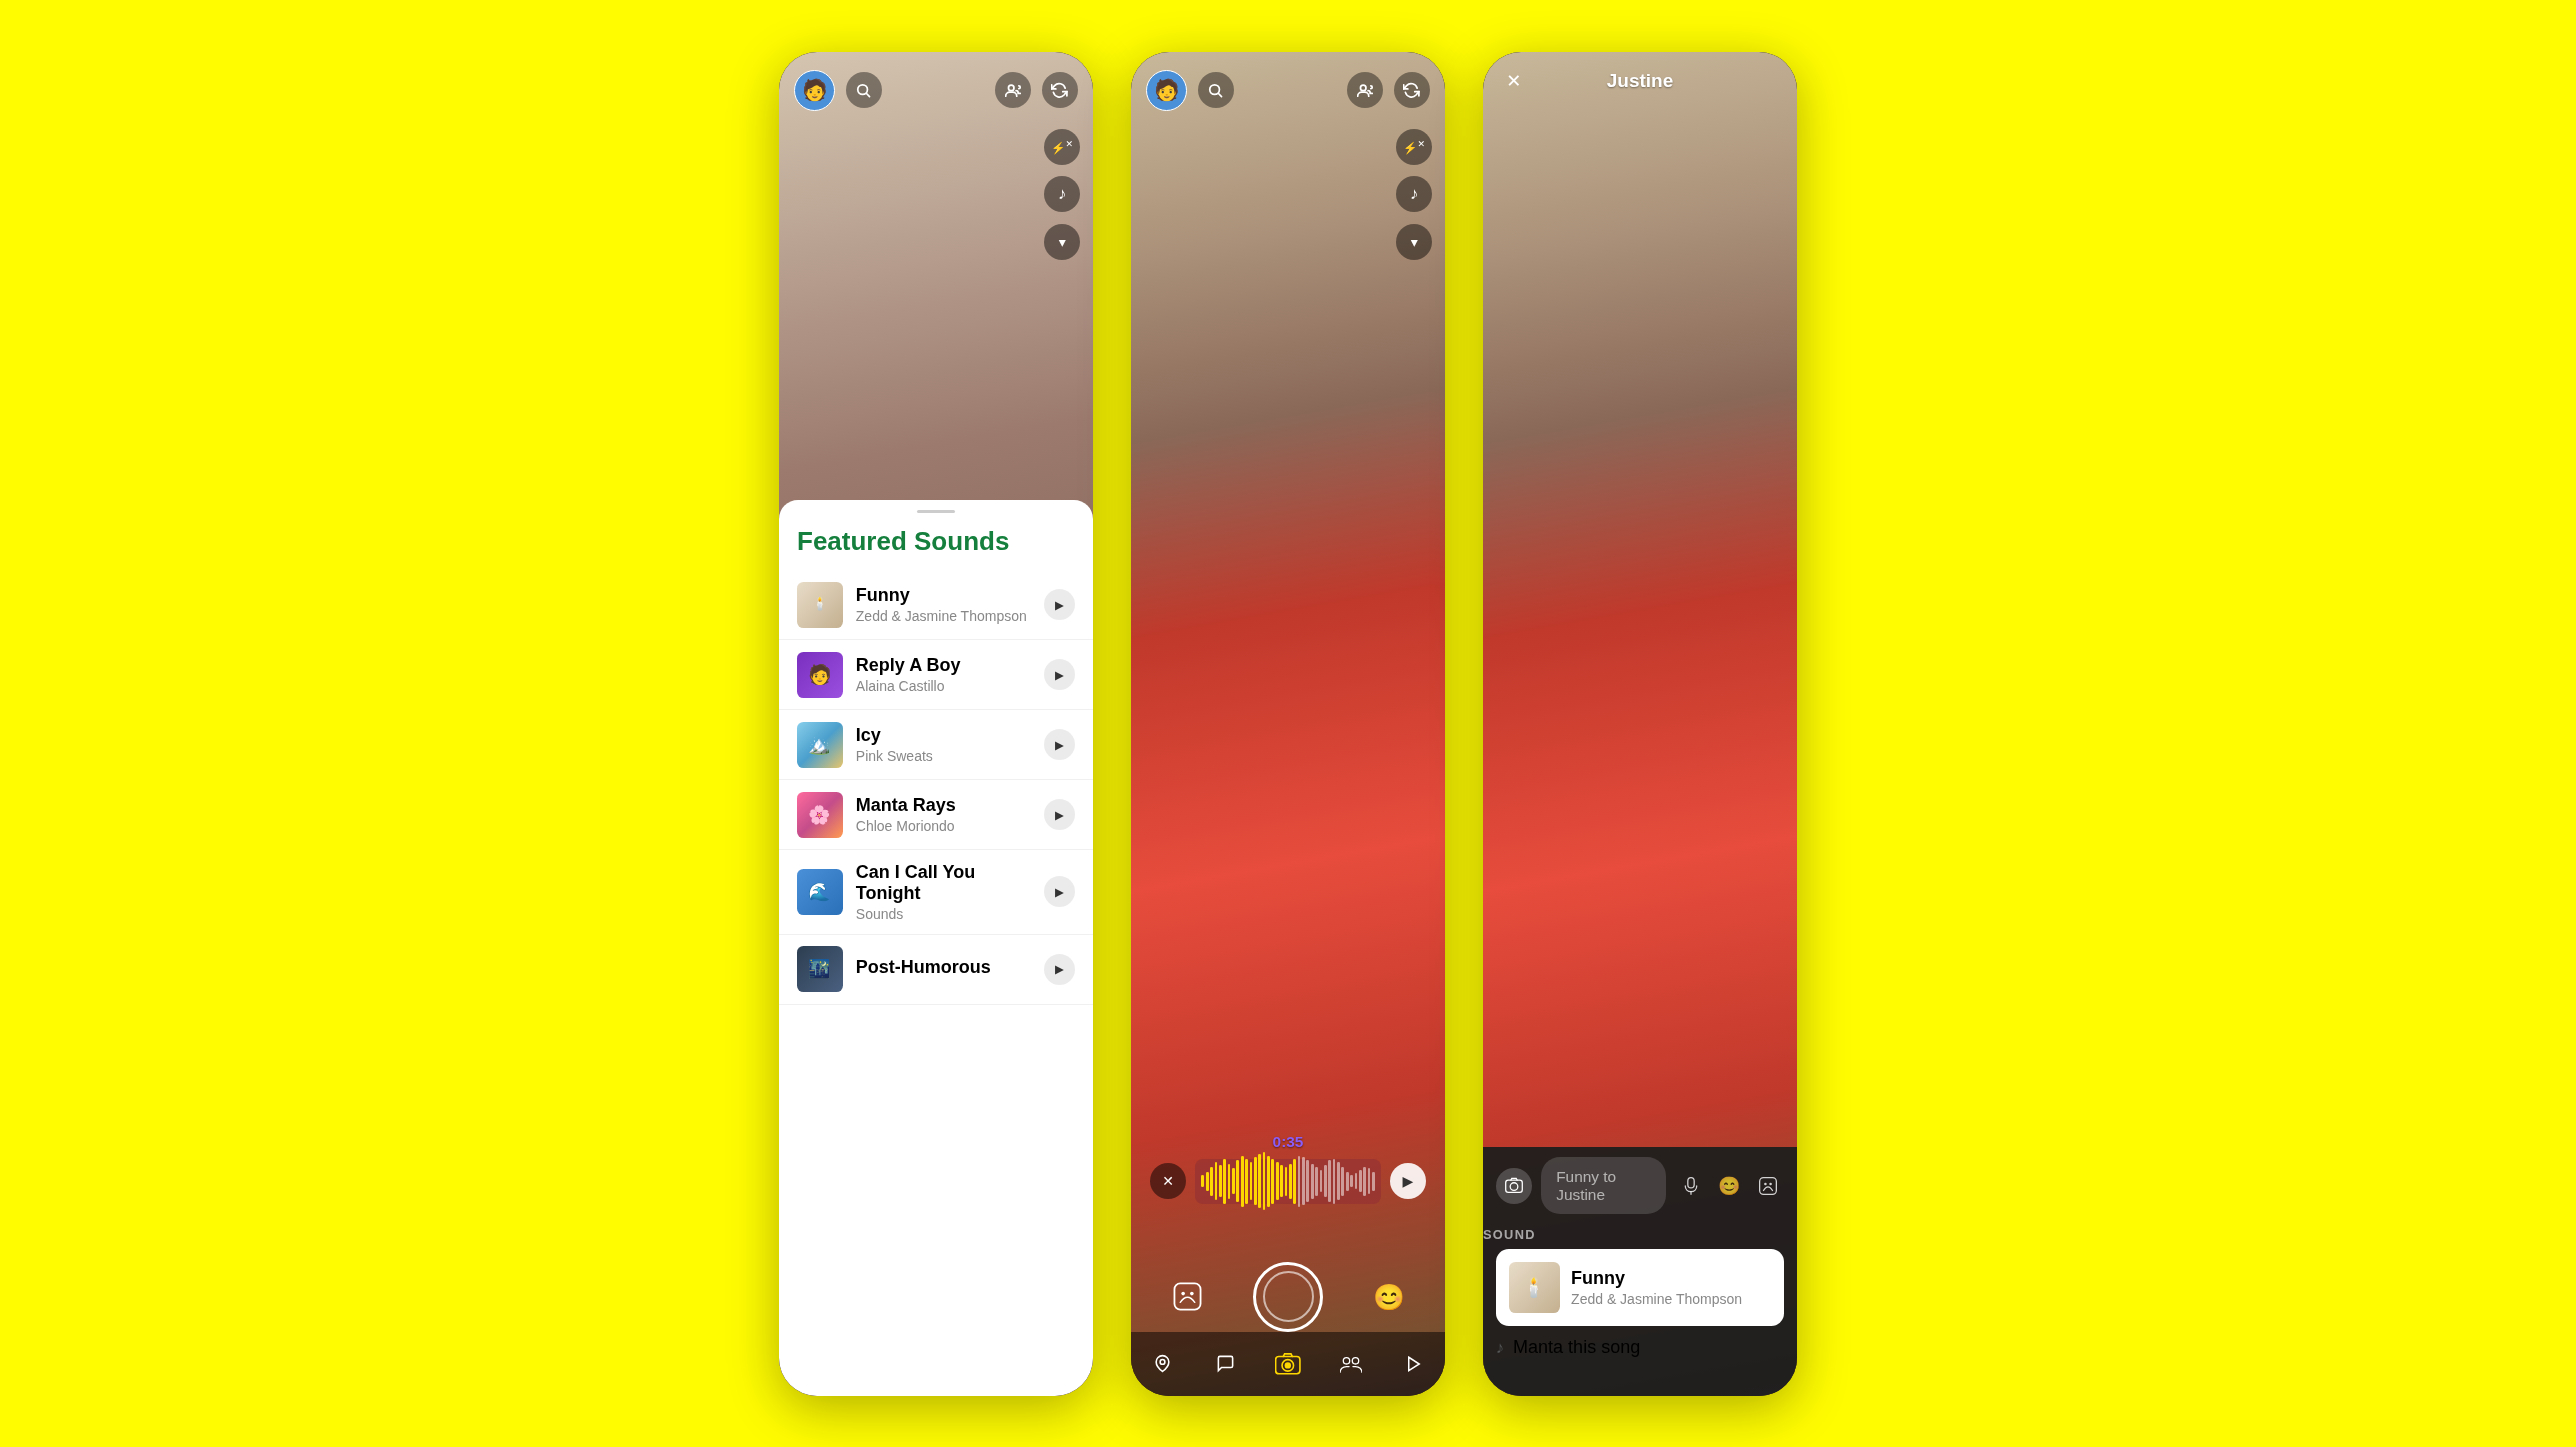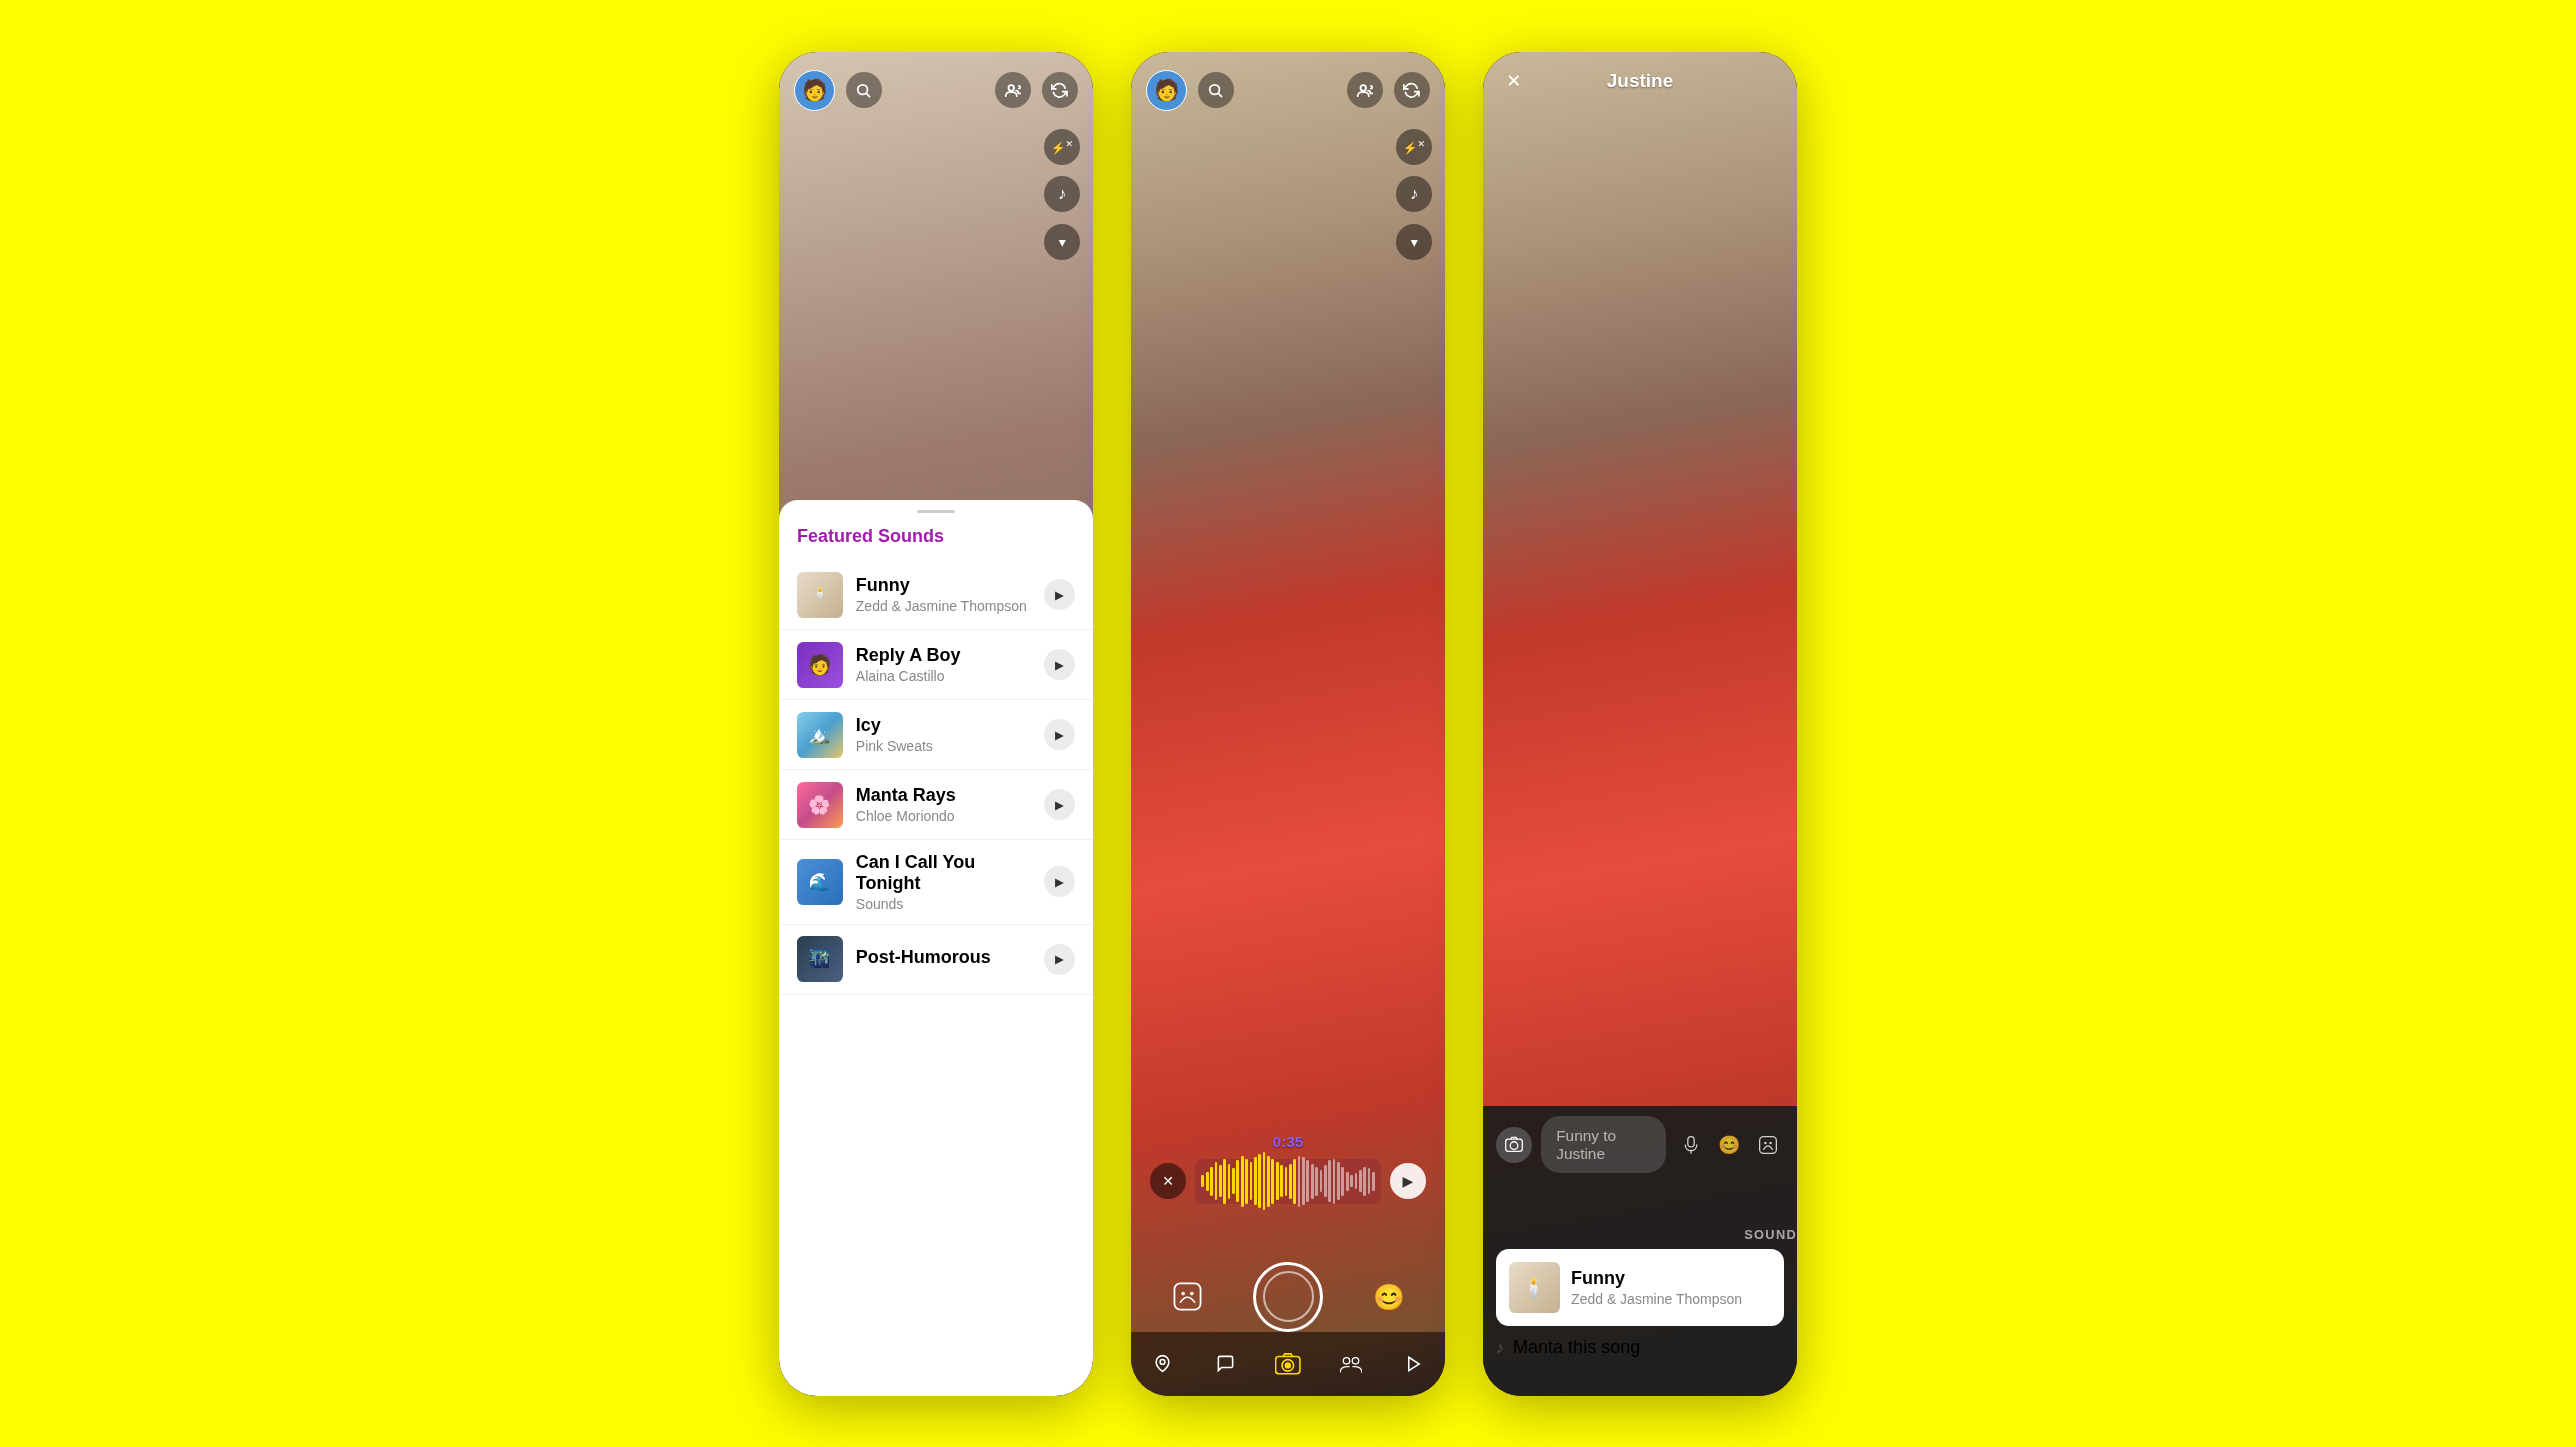--- a/index.html
+++ b/index.html
@@ -133,23 +133,23 @@
 
     .sheet-handle {
       width: 38px;
       height: 3.8px;
       background: #ccc;
       border-radius: 1.9px;
       margin: 0 auto 12.8px;
     }
 
     .featured-title {
-      font-size: 18px;
+      font-size: 26px;
       font-weight: 800;
-      color: #a21caf;
+      color: #15803d;
       padding: 0 18px 12.8px;
     }
 
     .sound-list {
       list-style: none;
     }
 
     .sound-item {
       display: flex;
       align-items: center;
@@ -417,27 +417,26 @@
       display: flex;
       align-items: center;
       justify-content: center;
       color: rgba(255,255,255,0.8);
       font-size: 16.6px;
     }
 
     .sound-label-row {
       display: flex;
       align-items: center;
-      justify-content: flex-end;
+      justify-content: flex-start;
       padding: 2.6px 0 7.7px;
       color: rgba(255,255,255,0.6);
       font-size: 12.8px;
       font-weight: 600;
       letter-spacing: 1.3px;
-      margin-top: 41px;
     }
 
     .song-card {
       background: white;
       margin: 0 12.8px;
       border-radius: 12.8px;
       padding: 12.8px;
       display: flex;
       align-items: center;
       gap: 11.5px;

